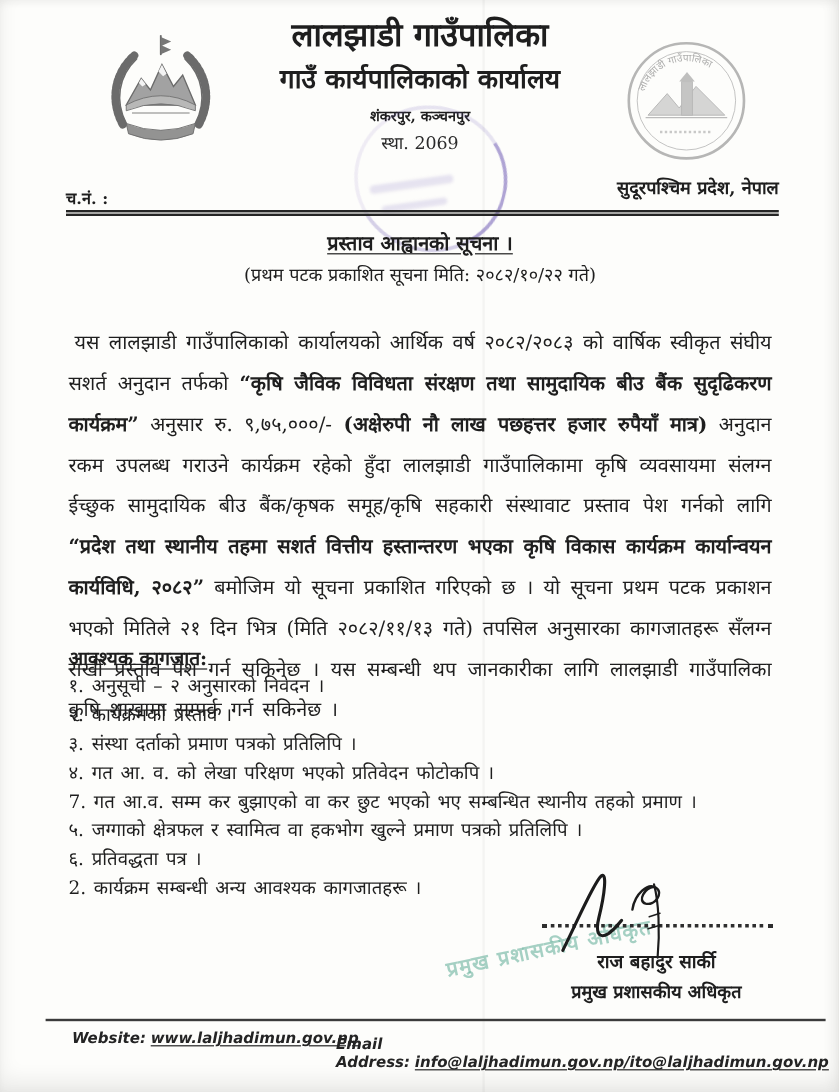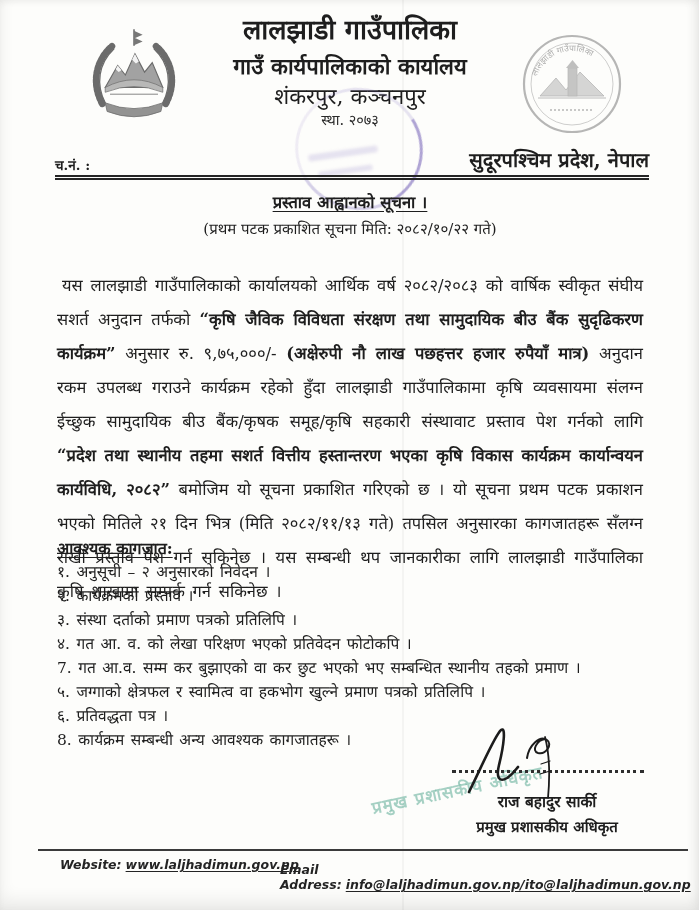--- a/index.html
+++ b/index.html
@@ -7,33 +7,33 @@
     position:relative;width:699px;height:910px;margin:0 auto;
     background:#fdfdfb;color:#1e1e1e;overflow:hidden;
     font-family:"DejaVu Serif","Liberation Serif",serif;
     box-shadow:inset 0 -10px 16px rgba(0,0,0,.07), inset -5px 0 10px rgba(0,0,0,.04), inset 0 3px 6px rgba(0,0,0,.03);
   }
   .fold-line{position:absolute;left:402px;top:0;width:2px;height:910px;background:rgba(70,70,70,.05);}
   
   .hdr-center{position:absolute;left:150px;width:400px;top:12px;text-align:center;}
   .hdr-title1{font-size:27px;font-weight:bold;line-height:36px;}
   .hdr-title2{font-size:22px;font-weight:bold;line-height:36px;}
-  .hdr-addr{font-size:22px;font-weight:normal;line-height:26px;}
+  .hdr-addr{font-size:12px;font-weight:bold;line-height:26px;}
   .hdr-est{font-size:14.5px;line-height:20px;color:#2a2a2a;}
   .emblem{position:absolute;left:86px;top:26px;width:96px;height:98px;opacity:.82;}
   .seal{position:absolute;left:520px;top:32px;width:104px;height:104px;opacity:.62;}
   
   .ink-stamp{position:absolute;left:295px;top:88px;width:122px;height:116px;border-radius:50%;
     border:3.5px solid rgba(112,92,180,.55);
     border-left-color:rgba(112,92,180,.10);border-top-color:rgba(112,92,180,.16);border-bottom-color:rgba(112,92,180,.28);
     transform:rotate(14deg);filter:blur(.6px);}
   .ink-smudge{position:absolute;background:rgba(112,92,180,.16);filter:blur(1.5px);border-radius:3px;transform:rotate(-8deg);}
   
   .ref-line{position:absolute;left:55px;font-size:13.5px;font-weight:bold;}
-  .province{position:absolute;right:50px;top:146px;width:260px;text-align:right;font-size:20px;font-weight:bold;}
+  .province{position:absolute;right:50px;top:146px;width:260px;text-align:right;font-size:15px;font-weight:bold;}
   .divider{position:absolute;left:55px;top:175px;width:594px;border-top:5px double #252525;}
   
   .title-block{position:absolute;left:50px;width:600px;top:190px;text-align:center;}
   .title-line{font-size:16.5px;font-weight:bold;line-height:25px;text-decoration:underline;text-underline-offset:3px;}
   .subtitle{font-size:15px;line-height:24px;margin-top:2px;}
   
   .body-par{position:absolute;left:57px;width:586px;top:269px;font-size:16.5px;line-height:34px;
     text-align:justify;word-spacing:2.5px;text-indent:5px;}
   .body-par b{font-weight:bold;}
   
@@ -78,21 +78,21 @@
       <path d="M20,63 Q50,47 80,63 L80,68 Q50,56 20,68 Z" fill="#a9a9a9" stroke="#555" stroke-width="0.8"></path>
       <path d="M20,79 Q50,91 80,79 l-2,9 Q50,99 22,88 Z" fill="#7c7c7c" stroke="#4c4c4c" stroke-width="0.8"></path>
       <path d="M25,70 h50" stroke="#666" stroke-width="1"></path>
     </svg>
   </div>
 
   <div class="hdr-center">
     <div class="hdr-title1">लालझाडी गाउँपालिका</div>
     <div class="hdr-title2">गाउँ कार्यपालिकाको कार्यालय</div>
     <div class="hdr-addr">शंकरपुर, कञ्चनपुर</div>
-    <div class="hdr-est">स्था. २०७३</div>
+    <div class="hdr-est">स्था. 2069</div>
   </div>
 
   <div class="seal">
     <svg viewBox="0 0 104 104" width="104" height="104">
       <circle cx="52" cy="52" r="48" fill="none" stroke="#8b8b8b" stroke-width="2.2"></circle>
       <circle cx="52" cy="52" r="41" fill="none" stroke="#9c9c9c" stroke-width="0.8"></circle>
       <defs>
           <path id="sealArc" d="M15,56 a37,37 0 0 1 74,0" fill="none"></path>
         </defs>
       <text font-size="8.5" fill="#7d7d7d" font-family="DejaVu Sans, sans-serif">
@@ -124,21 +124,21 @@
 
   <div class="docs-heading">आवश्यक कागजात:</div>
   <div class="docs-list">
     <div class="doc-item">१. अनुसूची – २ अनुसारको निवेदन ।</div>
     <div class="doc-item">२. कार्यक्रमको प्रस्ताव ।</div>
     <div class="doc-item">३.  संस्था दर्ताको प्रमाण पत्रको प्रतिलिपि ।</div>
     <div class="doc-item">४. गत आ. व. को लेखा परिक्षण भएको प्रतिवेदन फोटोकपि ।</div>
     <div class="doc-item">7. गत आ.व. सम्म कर बुझाएको वा कर छुट भएको भए सम्बन्धित स्थानीय तहको प्रमाण ।</div>
     <div class="doc-item">५. जग्गाको क्षेत्रफल र स्वामित्व वा हकभोग खुल्ने प्रमाण पत्रको प्रतिलिपि ।</div>
     <div class="doc-item">६. प्रतिवद्धता पत्र ।</div>
-    <div class="doc-item">8. कार्यक्रम सम्बन्धी अन्य आवश्यक कागजातहरू ।</div>
+    <div class="doc-item">2. कार्यक्रम सम्बन्धी अन्य आवश्यक कागजातहरू ।</div>
   </div>
 
   <div class="stamp-green">प्रमुख प्रशासकीय अधिकृत</div>
   <div class="dotted-line"></div>
   <div class="sig-svg">
     <svg viewBox="0 0 132 78" width="132" height="78">
       <g stroke="#1c1c1c" fill="none" stroke-linecap="round">
         <path d="M14,70 C26,46 40,13 46,8 C51,4 49,23 44,43 C41,55 44,61 52,56 C58,52 61,47 63,45" stroke-width="2.6"></path>
         <path d="M72,36 c2,-13 13,-23 20,-18 c6,4 -1,15 -9,13 c-7,-2 -1,-13 7,-14" stroke-width="2"></path>
         <path d="M90,15 C94,30 95,54 93,76" stroke-width="1.8"></path>

